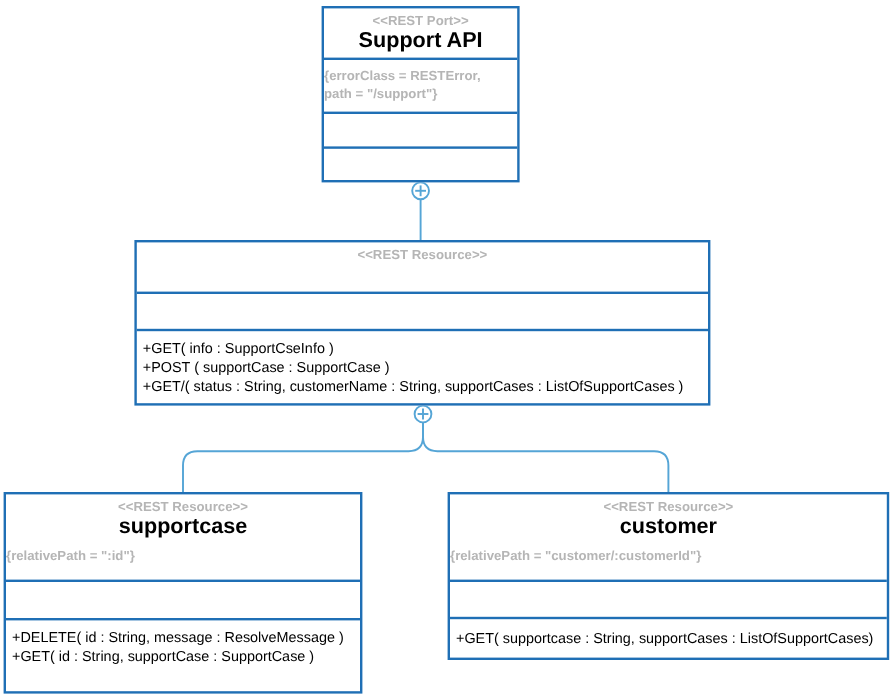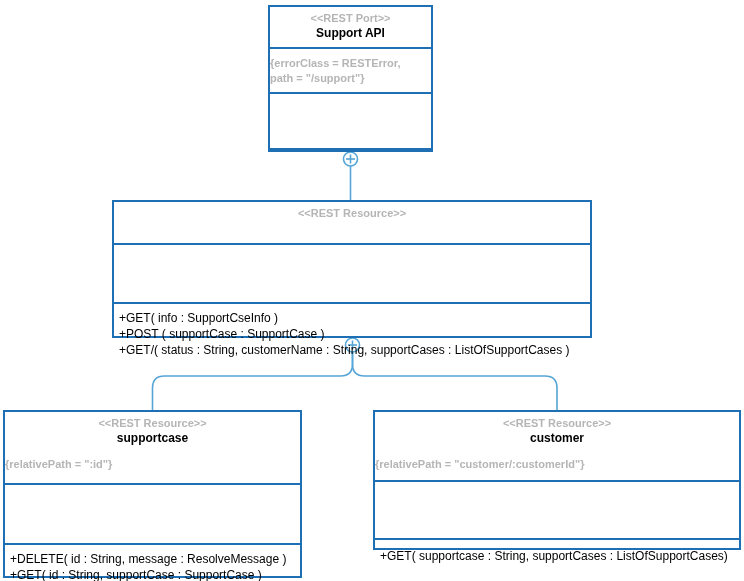--- a/index.html
+++ b/index.html
@@ -35,30 +35,30 @@
   .uml-node {
     position: absolute;
     background: #ffffff;
     border: 2px solid var(--box-border, #1f6fb5);
     display: flex;
     flex-direction: column;
     box-sizing: border-box;
   }
   .compartment { box-sizing: border-box; min-height: 0; }
   .compartment + .compartment { border-top: 2px solid var(--box-border, #1f6fb5); }
-  .grow { flex: 1; margin-top: 28px; }
+  .grow { flex: 1; }
   .header { text-align: center; padding-top: 4px; border-radius: 10px; }
   .stereotype {
     font-size: 11px;
     font-weight: bold;
     color: var(--muted, #b5b5b5);
     line-height: 14px;
   }
   .node-name {
-    font-size: 12px;
+    font-size: 18px;
     font-weight: bold;
     color: #000000;
     line-height: 15px;
     padding-top: 1px;
   }
   .constraint {
     font-size: 11px;
     font-weight: bold;
     color: var(--muted, #b5b5b5);
     line-height: 15px;

